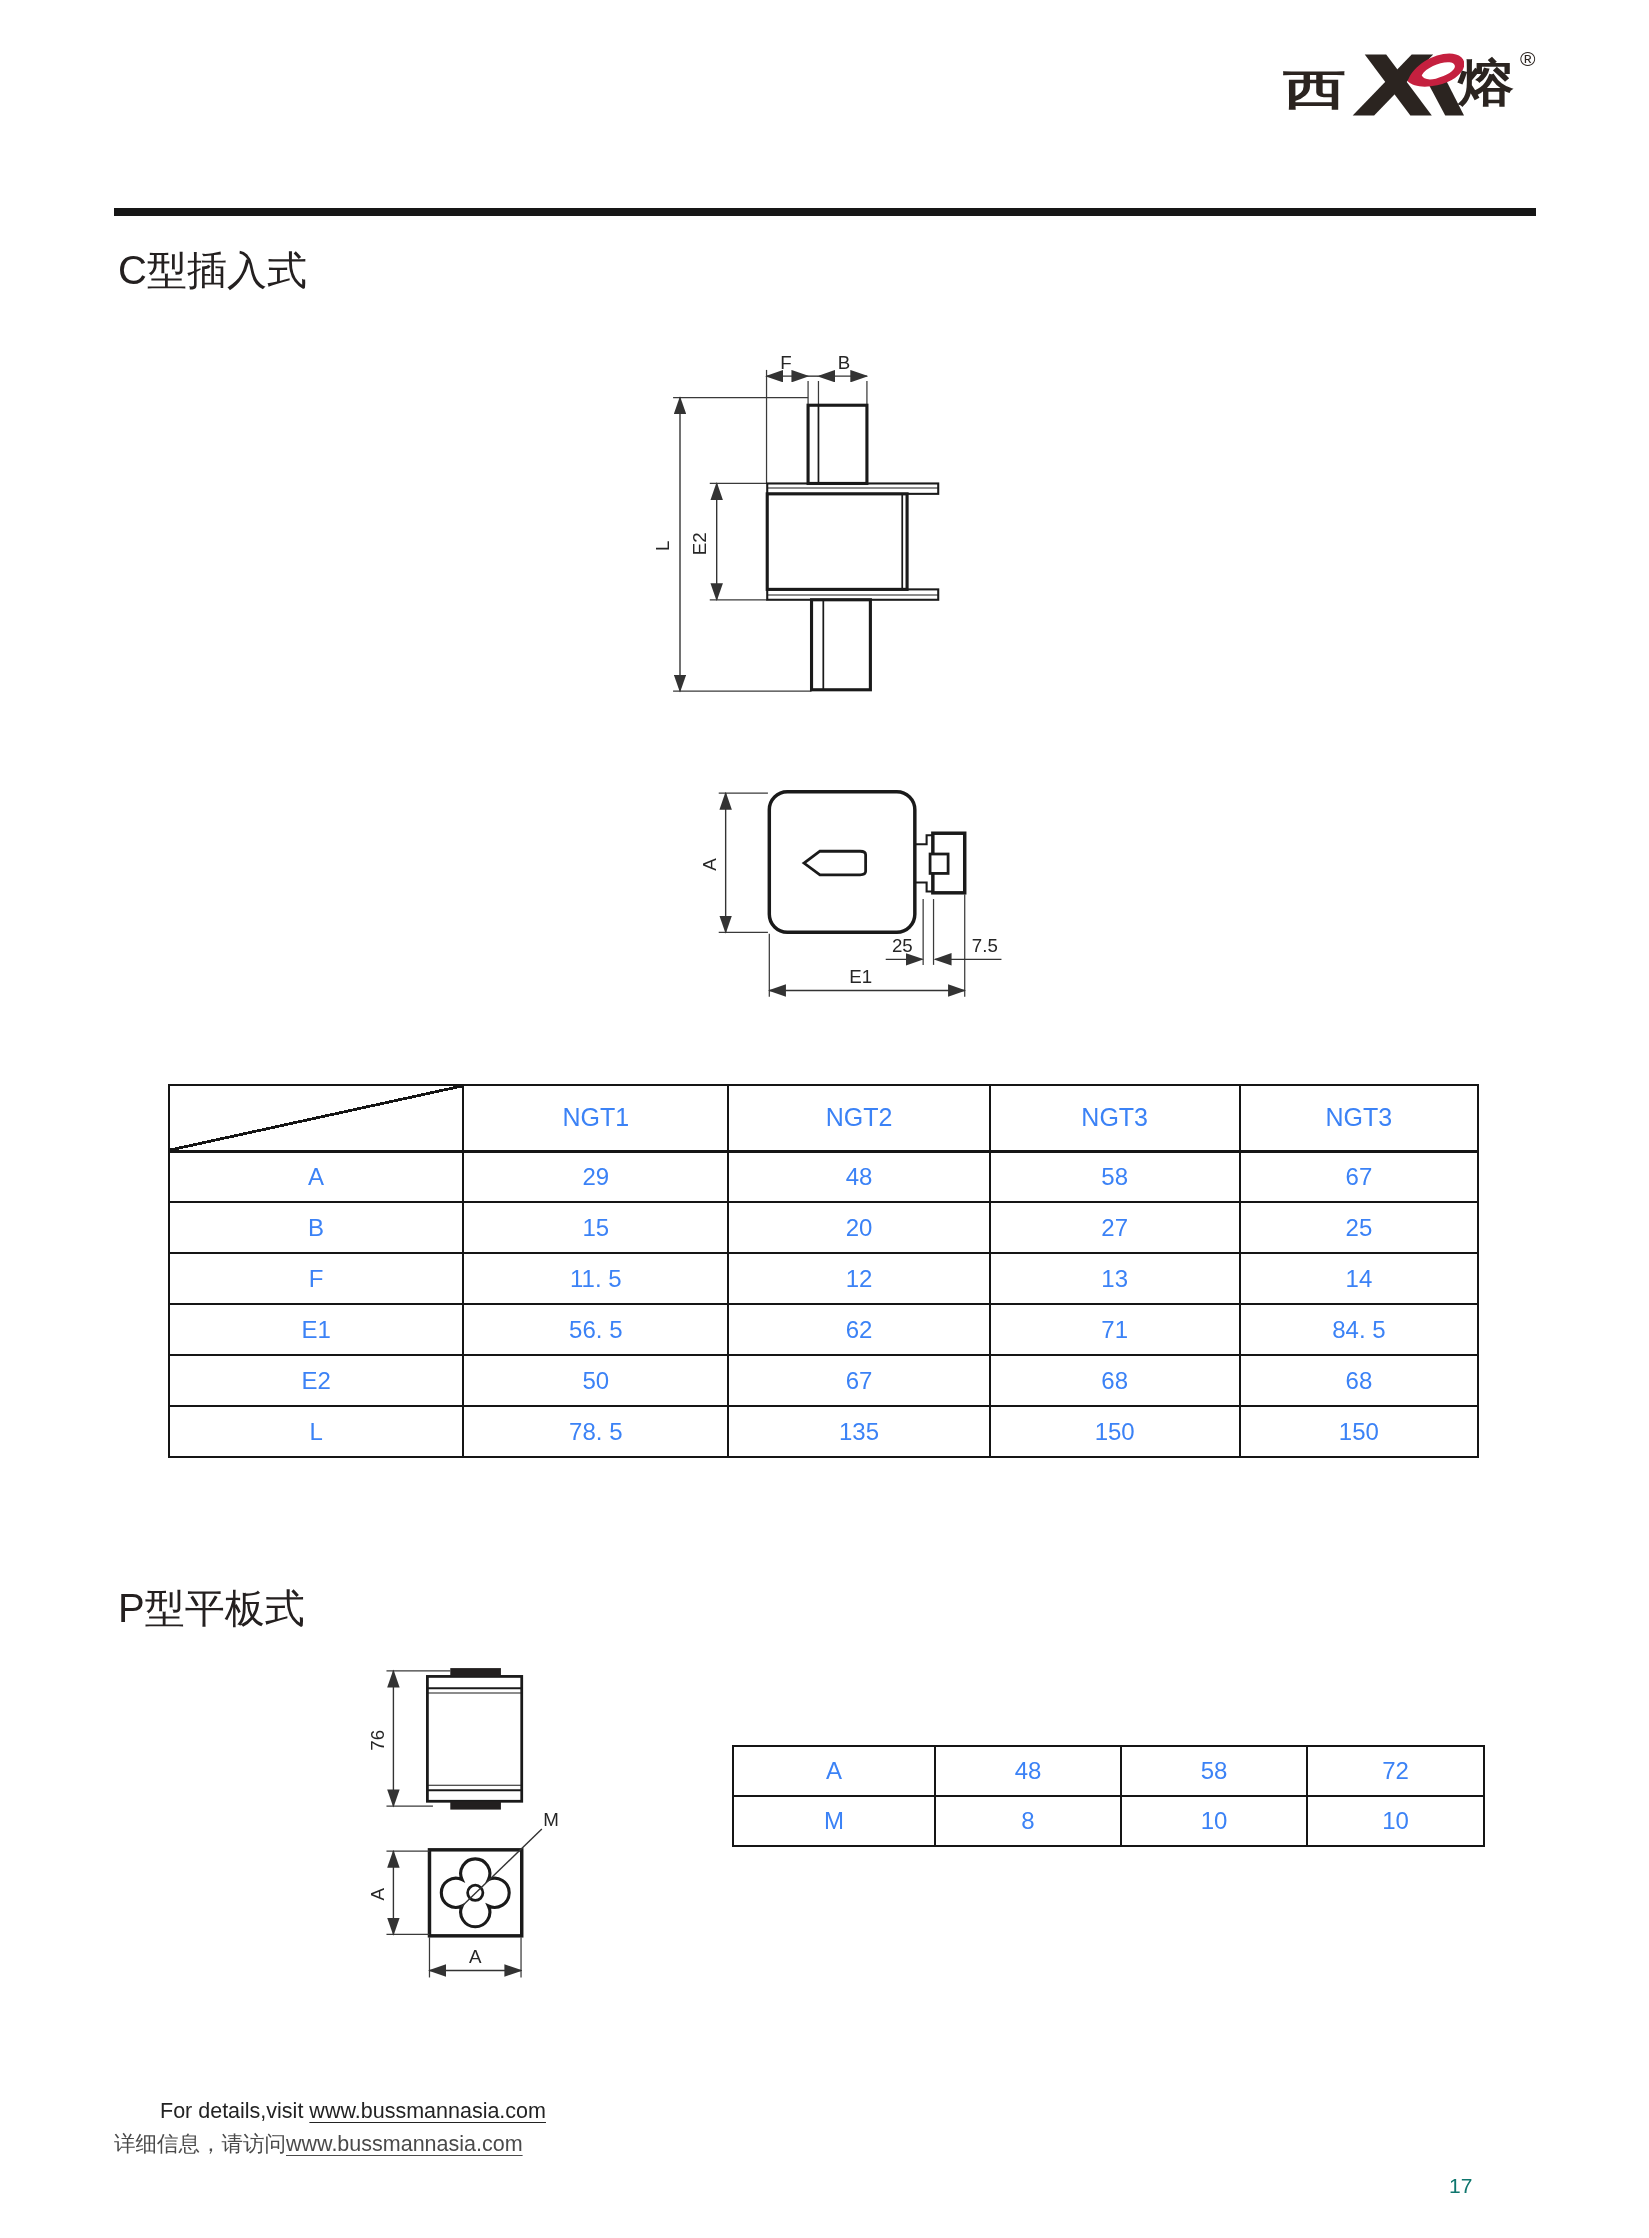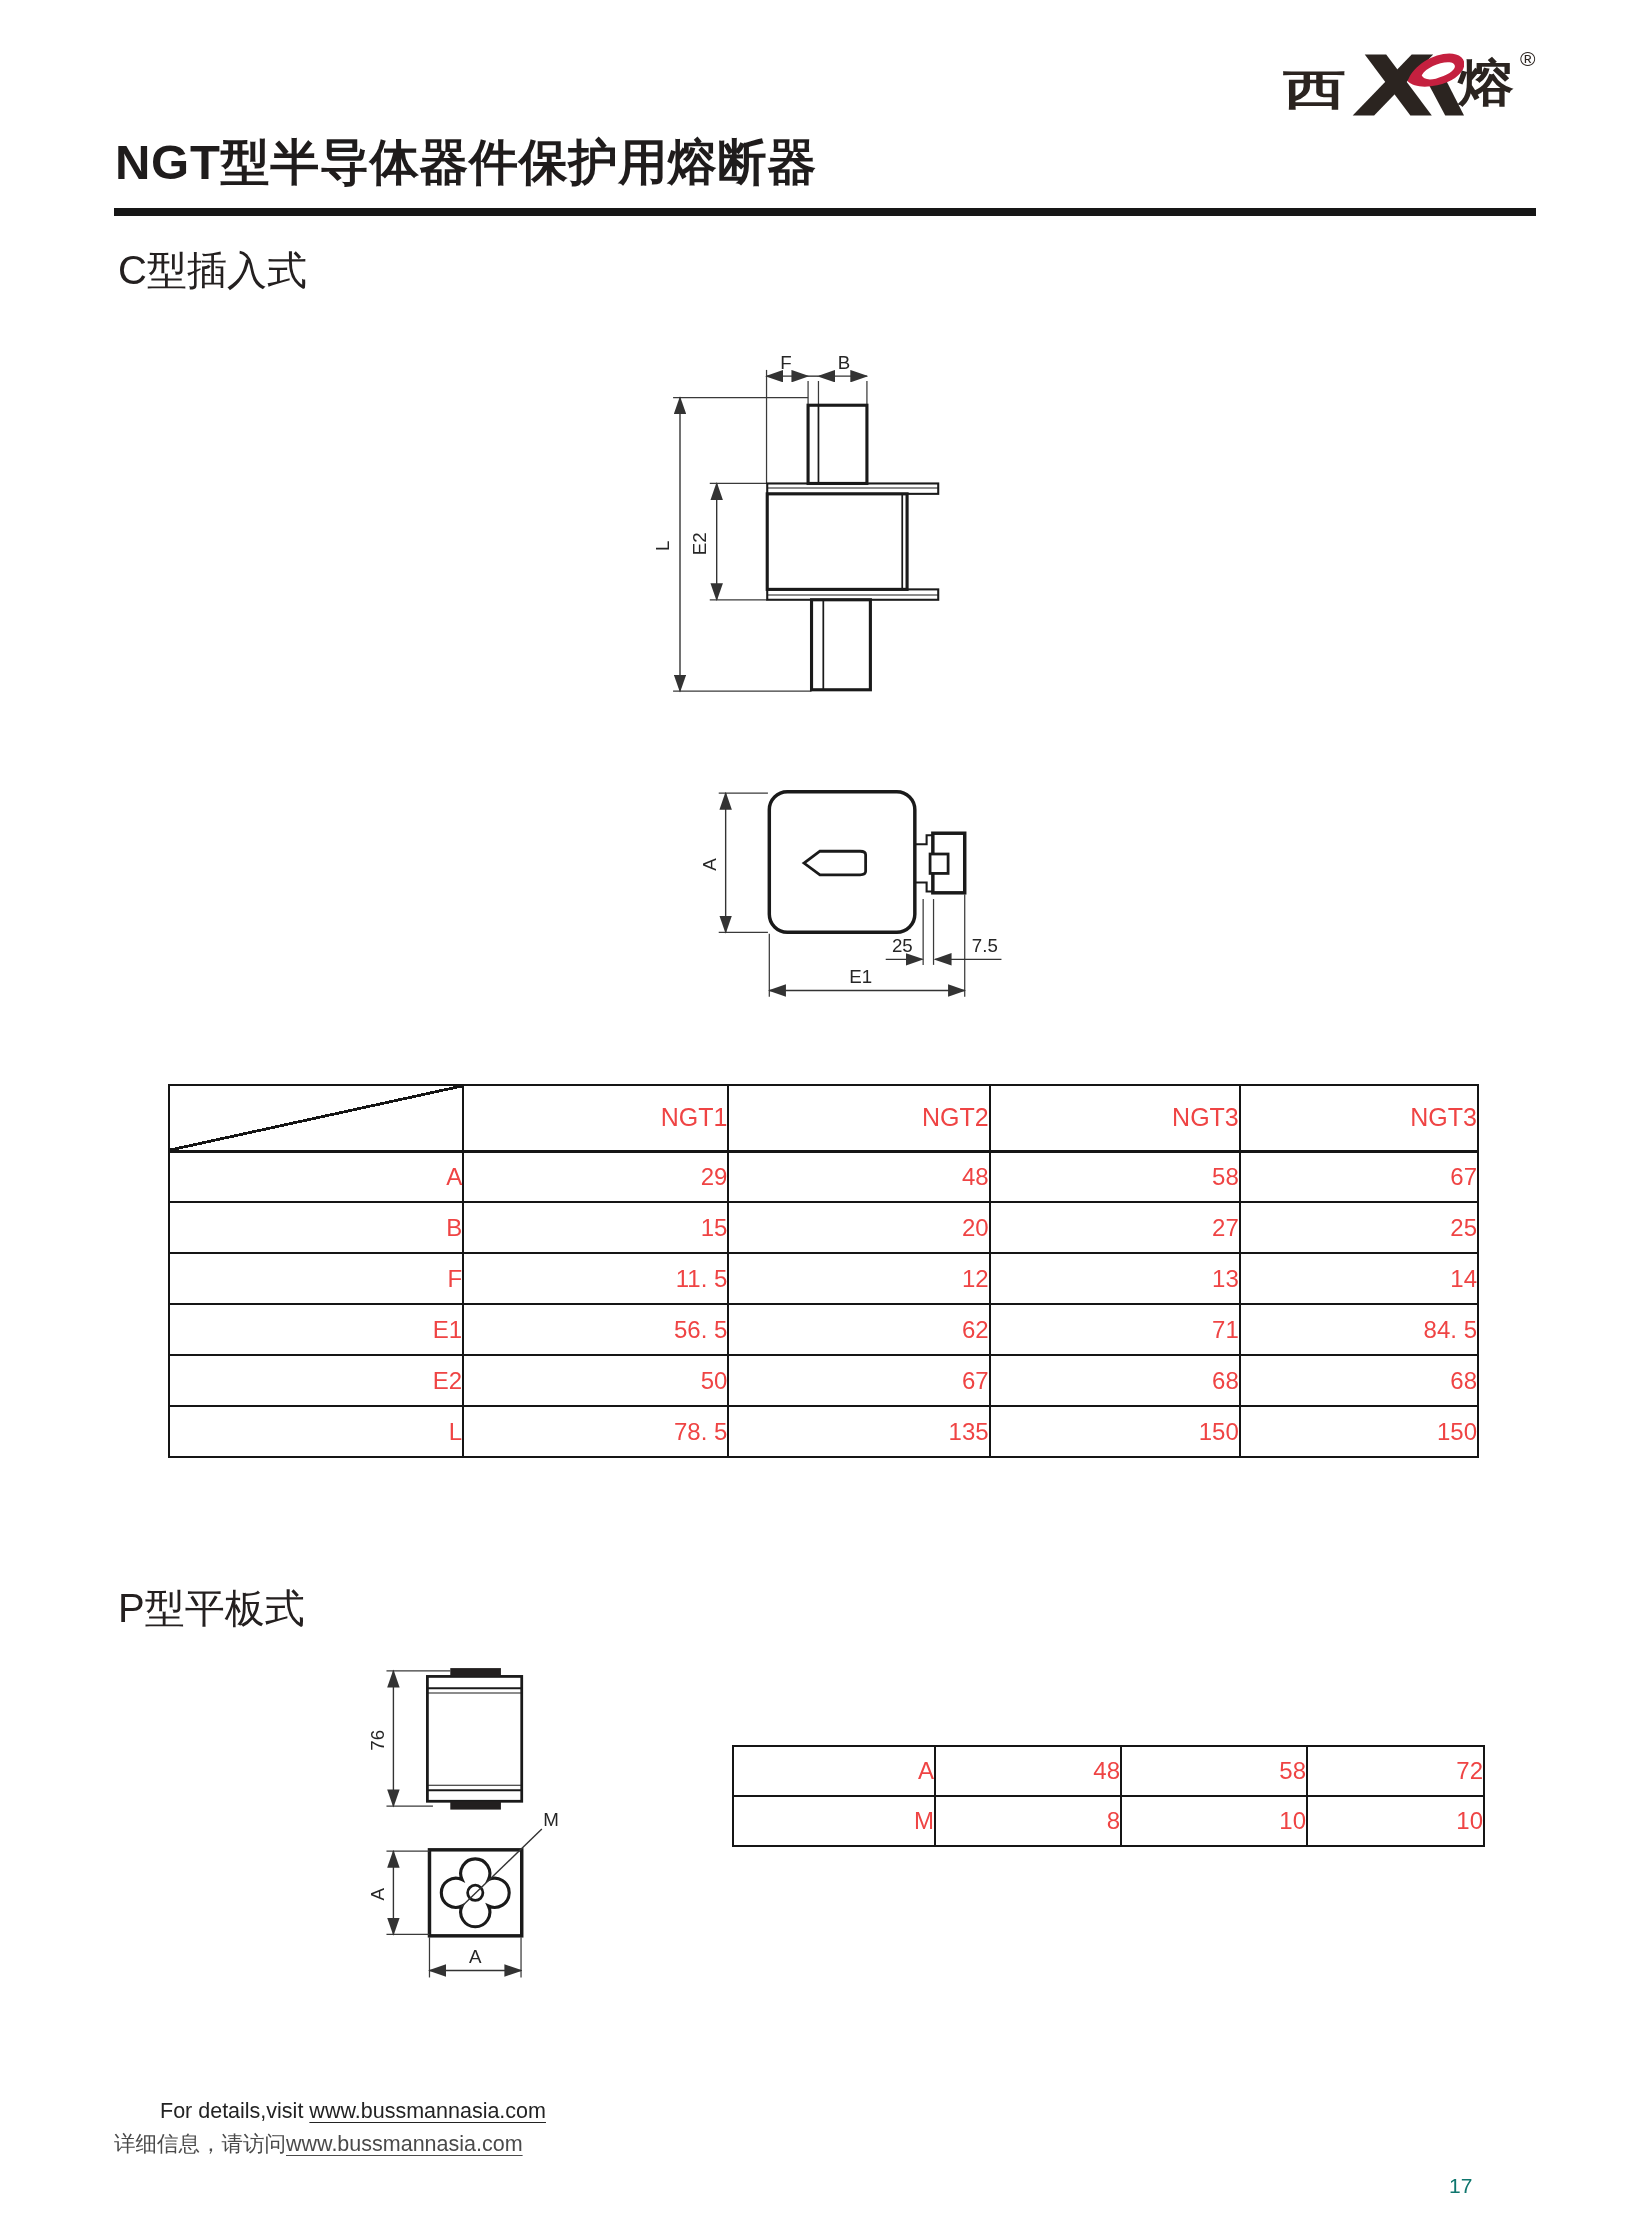--- a/index.html
+++ b/index.html
@@ -31,21 +31,21 @@
   .drw .hair{fill:none;stroke:#1a1a1a;stroke-width:1.5;}
   .drw .dim{fill:none;stroke:#333;stroke-width:2;}
   .drw .ext{fill:none;stroke:#3a3a3a;stroke-width:1.8;}
   .drw .solid{fill:#221f1f;stroke:none;}
   .drw text{font-family:"Liberation Sans","DejaVu Sans",sans-serif;font-size:27px;fill:#262626;}
 
   
   table.dims{position:absolute;border-collapse:collapse;table-layout:fixed;background:#fff;
              border:2.8px solid #151515;}
   table.dims td{border:2.1px solid #151515;border-top-width:2.8px;border-bottom-width:2.8px;
-                text-align:right;vertical-align:middle;font-size:24px;color:#ef4444;padding:0;}
+                text-align:center;vertical-align:middle;font-size:24px;color:#3b82f6;padding:0;}
   table.dims tr.head td{border-bottom-width:3.5px;font-size:25px;}
   td.diag{background-image:linear-gradient(to bottom right,
           transparent calc(50% - 1.4px), #151515 calc(50% - 1.4px),
           #151515 calc(50% + 1.4px), transparent calc(50% + 1.4px));}
   .t1{left:168px;top:1084px;width:1311px;}
   .t2{left:732px;top:1745px;width:753px;}
 
   
   .footer-line{position:absolute;left:114px;white-space:nowrap;font-size:21.5px;}
   .f-en{top:2099px;color:#232323;margin-left:46px;}
@@ -64,21 +64,20 @@
       <polygon points="22,2 54,2 122,93 90,93" fill="#2b2420"></polygon>
       <polygon points="92,2 124,2 36,93 4,93" fill="#2b2420"></polygon>
       <polygon points="118,48 144,42 170,93 142,93" fill="#2b2420"></polygon>
       <path d="M 86,42 C 96,10 148,-10 166,6 C 180,20 160,42 130,48 C 110,52 94,50 86,42 Z
                M 107,33 C 115,19 145,9 155,16 C 161,23 148,33 128,38 C 116,41 109,38 107,33 Z" fill="#c5203f" fill-rule="evenodd"></path>
     </svg>
     <span class="rong">熔</span>
     <span class="reg">®</span>
   </div>
 
-  <div class="title">NGT型半导体器件保护用熔断器</div>
   <div class="title-rule"></div>
 
   <div class="section-h h-ctype">C型插入式</div>
 
   <svg class="drw" style="left:644px;top:345px;" width="360" height="360" viewBox="0 0 520 520">
     <defs>
       <marker id="a1" markerWidth="13" markerHeight="9" refX="12" refY="4.5" orient="auto-start-reverse">
         <path d="M0,0 L13,4.5 L0,9 Z" fill="#333"></path>
       </marker>
     </defs>

